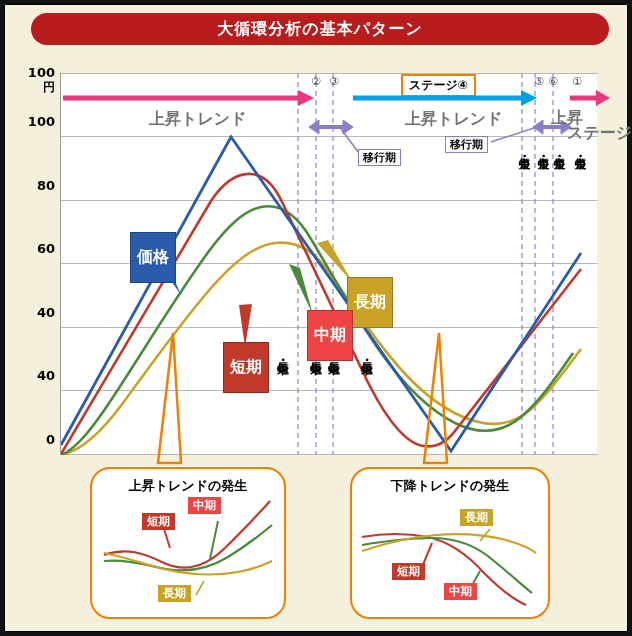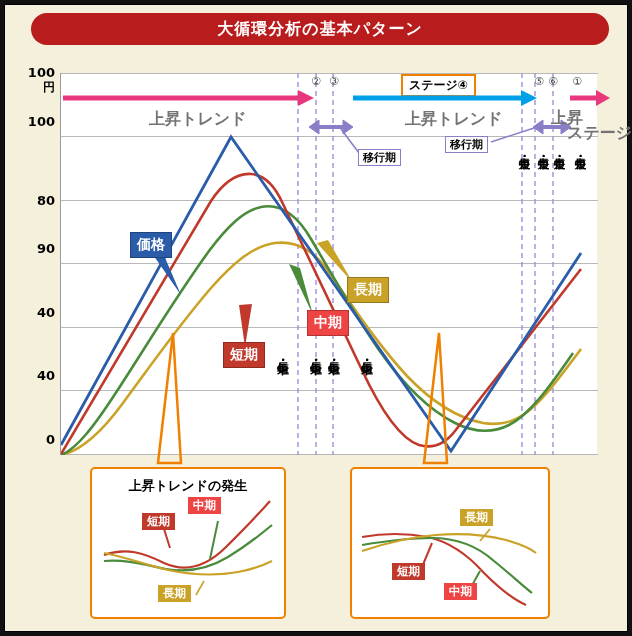--- a/index.html
+++ b/index.html
@@ -56,30 +56,30 @@
     position:absolute;font-size:12px;font-weight:bold;color:#000;
     writing-mode:vertical-rl;text-orientation:upright;line-height:1.0;
     letter-spacing:0px;
   }
   .vtext2{
     position:absolute;font-size:11.5px;font-weight:bold;color:#000;
     writing-mode:vertical-rl;text-orientation:upright;line-height:1.0;
   }
   
   .tag{
-    position:absolute;font-size:14px;font-weight:bold;color:#fff;
-    padding:3px 6px;white-space:nowrap;border:1px solid rgba(0,0,0,.25);
+    position:absolute;font-size:16px;font-weight:bold;color:#fff;
+    padding:14px 6px;white-space:nowrap;border:1px solid rgba(0,0,0,.25);
   }
   .tag-blue{background:#2a5caa;}
   .tag-red{background:#c0392b;}
   .tag-green{background:#ef4444;}
   .tag-gold{background:#c9a227;}
   
   .dbox{
-    position:absolute;border:2.5px solid #f08000;background:#fff;border-radius:5px;
+    position:absolute;border:2.5px solid #f08000;background:#fff;border-radius:20px;
   }
   .dbox-title{
     position:absolute;width:100%;text-align:center;top:8px;
     font-size:13px;font-weight:bold;color:#000;
   }
   .tag-s{
     position:absolute;font-size:11.5px;font-weight:bold;color:#fff;
     padding:1px 5px;white-space:nowrap;
   }
 </style>
@@ -91,22 +91,22 @@
 
     <div class="title-bar">
       <span class="title-text">大循環分析の基本パターン</span>
     </div>
 
     <div class="plot-wrap">
 
       <div class="ylab" style="left:0px;top:8px;">100</div>
       <div class="yunit" style="left:22px;top:22px;">円</div>
       <div class="ylab" style="left:0px;top:57px;">100</div>
-      <div class="ylab" style="left:0px;top:136px;">80</div>
-      <div class="ylab" style="left:0px;top:184px;">90</div>
+      <div class="ylab" style="left:0px;top:121px;">80</div>
+      <div class="ylab" style="left:0px;top:184px;">60</div>
       <div class="ylab" style="left:0px;top:248px;">40</div>
       <div class="ylab" style="left:0px;top:311px;">40</div>
       <div class="ylab" style="left:0px;top:375px;">0</div>
 
       <div class="plot">
         <svg width="537" height="382" viewBox="0 0 537 382">
 
           <g stroke="#b8b8b8" stroke-width="1">
             <line x1="0" y1="0.5" x2="537" y2="0.5"></line>
             <line x1="0" y1="63.5" x2="537" y2="63.5"></line>
@@ -230,20 +230,21 @@
         <path d="M72,60 L78,79" stroke="#c0392b" stroke-width="2" fill="none"></path>
         <path d="M126,52 L118,90" stroke="#4a8b3b" stroke-width="2" fill="none"></path>
         <path d="M112,112 L104,126" stroke="#c9a227" stroke-width="1.6" fill="none"></path>
       </svg>
       <div class="tag-s tag-red" style="left:50px;top:44px;">短期</div>
       <div class="tag-s tag-green" style="left:96px;top:28px;">中期</div>
       <div class="tag-s tag-gold" style="left:66px;top:116px;">長期</div>
     </div>
 
     <div class="dbox" style="left:345px;top:462px;width:196px;height:148px;">
+      <div class="dbox-title">下降トレンドの発生</div>
       <svg style="position:absolute;left:0;top:0;" width="192" height="144">
         <path d="M10,68 C32,64 54,64 76,68 C98,73 116,86 132,104 C148,120 160,130 174,136" fill="none" stroke="#c0392b" stroke-width="2.2"></path>
         <path d="M10,76 C34,72 56,69 80,69 C104,69 124,76 142,92 C158,105 170,116 180,124" fill="none" stroke="#4a8b3b" stroke-width="2.2"></path>
         <path d="M10,82 C34,74 58,68 84,66 C110,64 134,66 154,71 C168,75 178,79 184,84" fill="none" stroke="#c9a227" stroke-width="2.2"></path>
         <path d="M138,60 L128,72" stroke="#c9a227" stroke-width="1.8" fill="none"></path>
         <path d="M80,74 L70,98" stroke="#c0392b" stroke-width="2" fill="none"></path>
         <path d="M128,102 L118,120" stroke="#4a8b3b" stroke-width="2" fill="none"></path>
       </svg>
       <div class="tag-s tag-gold" style="left:108px;top:40px;">長期</div>
       <div class="tag-s tag-red" style="left:40px;top:94px;">短期</div>

